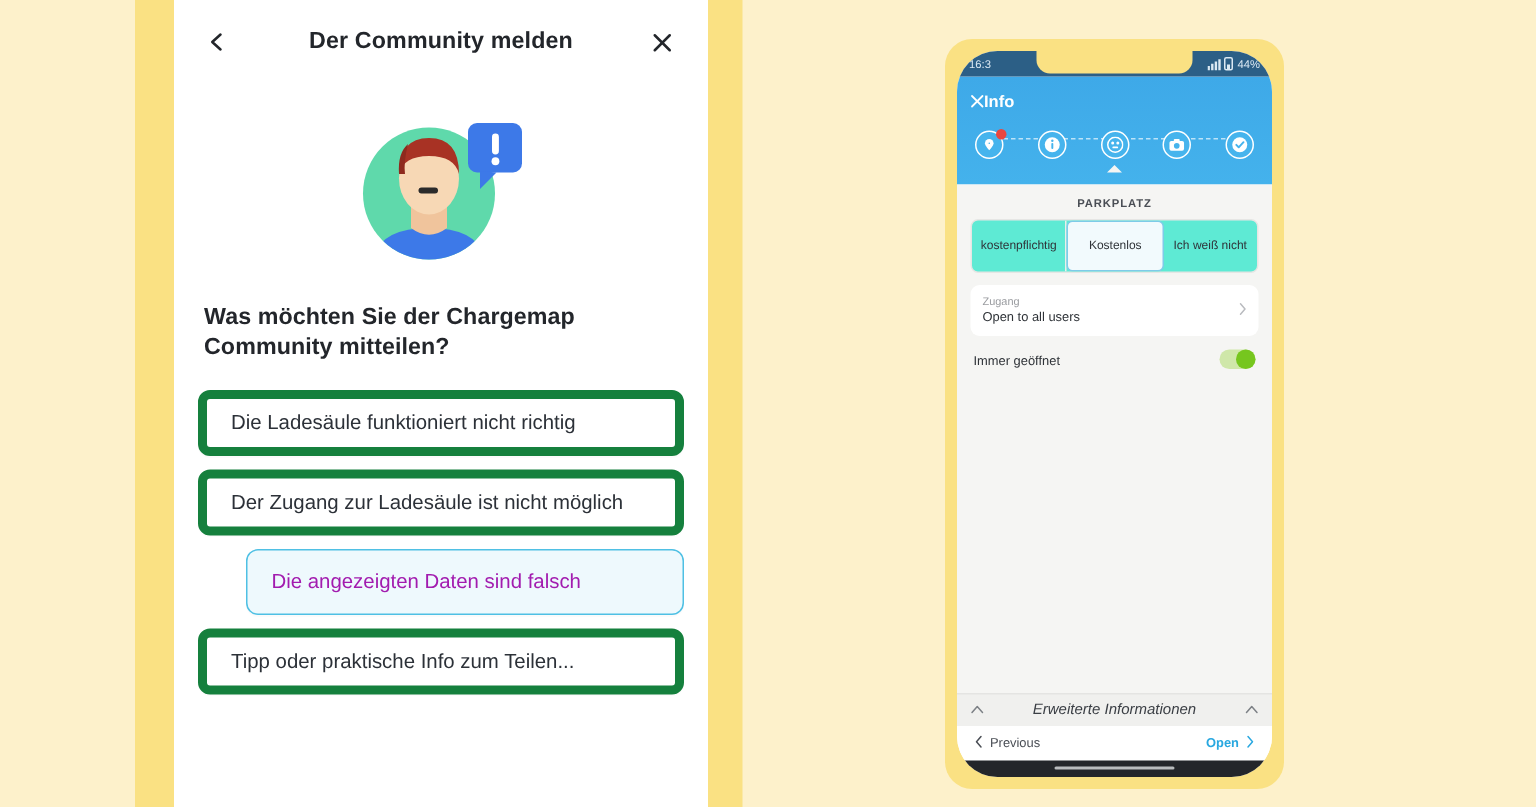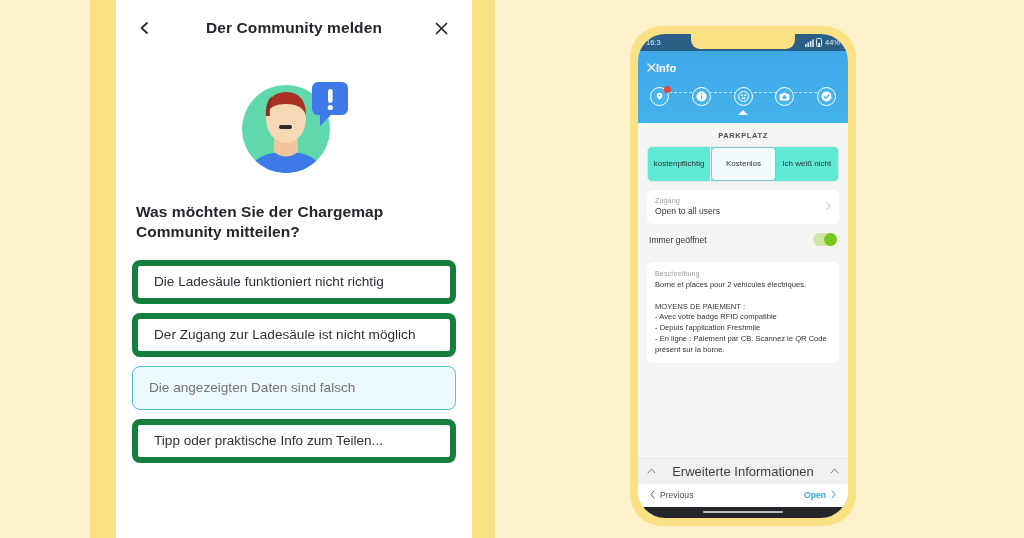--- a/index.html
+++ b/index.html
@@ -62,29 +62,30 @@
     height: 44px; border-radius: 8px;
     border: 6px solid #15803d; background: #ffffff;
     display: flex; align-items: center;
     padding: 0 16px;
     font-size: 13.6px; color: #2c3138;
     box-shadow: 0 1px 1px rgba(0,0,0,0.02);
   }
   .option.selected {
     border: 1.6px solid #4fc0e4;
     background: #eef9fd;
-    color: #737373;
+    color: #a21caf;
+    margin-left: 32px;
   }
 
   
   .phone-frame {
     position: absolute; left: 630px; top: 26px;
     width: 226px; height: 500px;
     background: #fae183;
-    border-radius: 32px;
+    border-radius: 18px;
     padding: 8px;
   }
   .phone-screen {
     position: relative; width: 210px; height: 484px;
     background: #ffffff;
     border-radius: 27px;
     overflow: hidden;
     display: flex; flex-direction: column;
   }
   
@@ -191,21 +192,21 @@
     padding: 7px 8px 8px 8px;
   }
   .desc-label { font-size: 7.3px; color: #9a9ca0; margin-bottom: 2px; }
   .desc-text { font-size: 7.6px; color: #2f3338; line-height: 1.42; white-space: pre-wrap; }
 
   
   .adv-bar {
     display: flex; align-items: center; justify-content: space-between;
     background: #f0f0ee; padding: 5px 9px; border-top: 1px solid #e4e4e2;
   }
-  .adv-title { font-size: 13px; color: #3a3e44; }
+  .adv-title { font-size: 10px; color: #3a3e44; font-style: italic; }
   .adv-chev { font-size: 9px; color: #7d8186; line-height: 1; }
   .nav-bar {
     display: flex; align-items: center; justify-content: space-between;
     background: #ffffff; padding: 6px 12px 7px 12px;
   }
   .nav-prev { font-size: 8.6px; color: #4a4e55; display: flex; align-items: center; gap: 5px; }
   .nav-next { font-size: 8.6px; color: #29a8e0; display: flex; align-items: center; gap: 5px; font-weight: bold; }
   .home-bar { background: #24262a; padding: 4px 0 5px 0; display: flex; justify-content: center; }
   .home-ind { width: 80px; height: 2.5px; border-radius: 2px; background: #b9bbbd; }
 </style>
@@ -373,29 +374,20 @@
             </svg>
           </span>
         </div>
 
         <div class="toggle-row">
           <span class="toggle-label">Immer geöffnet</span>
           <span class="switch"></span>
         </div>
 
 
-        <div class="desc-card">
-          <div class="desc-label">Beschreibung</div>
-          <div class="desc-text">Borne et places pour 2 véhicules électriques.
-
-MOYENS DE PAIEMENT :
-- Avec votre badge RFID compatible
-- Depuis l'application Freshmile
-- En ligne : Paiement par CB. Scannez le QR Code présent sur la borne.</div>
-        </div>
 
       </div>
 
       <div class="adv-bar">
         <span class="adv-chev">
           <svg width="9" height="6" viewBox="0 0 9 6" fill="none" stroke="#7d8186" stroke-width="1" stroke-linecap="round" stroke-linejoin="round">
             <polyline points="1,5 4.5,1 8,5"></polyline>
           </svg>
         </span>
         <span class="adv-title">Erweiterte Informationen</span>

